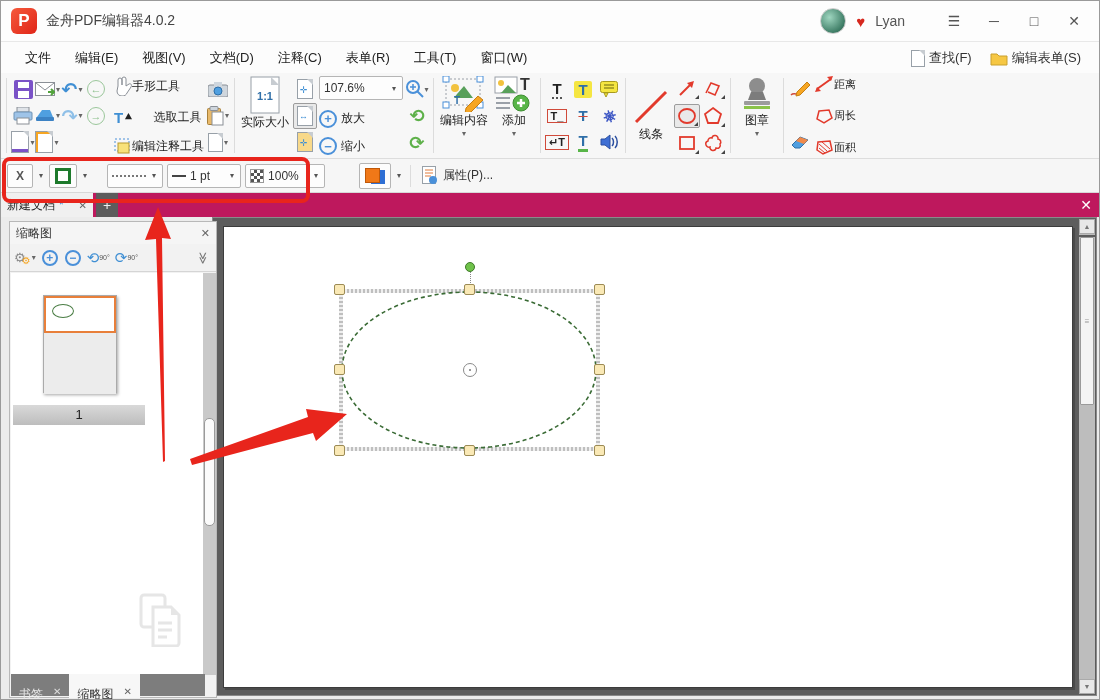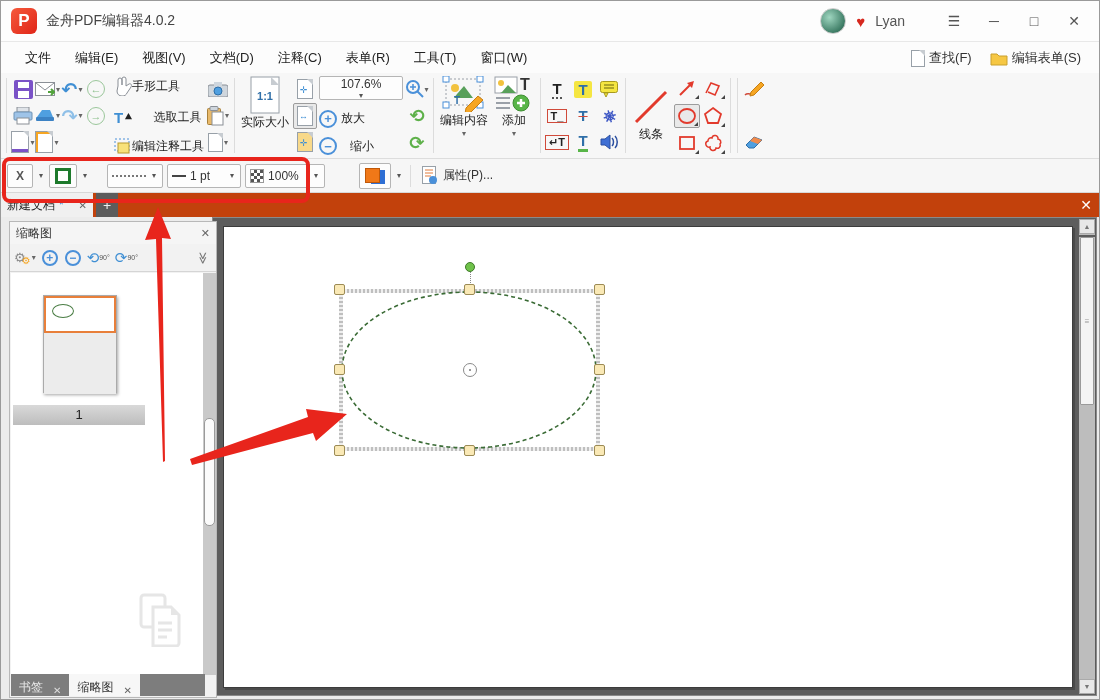--- a/index.html
+++ b/index.html
@@ -58,21 +58,21 @@
   .tletter { font-weight:bold; font-size:15px; }
   
   .propbar { position:absolute; left:0; top:158px; width:100%; height:34px;
     background:#f6f6f6; border-bottom:1px solid #d8d8d8; display:flex; align-items:center; padding:0 6px; gap:4px; }
   .pbtn { height:24px; border:1px solid #b5b5b5; background:#fdfdfd; display:flex;
     align-items:center; justify-content:center; padding:0 4px; border-radius:2px; }
   .pcaret { font-size:8px; color:#555; padding:0 2px; }
   .checker { width:14px; height:14px; margin-right:4px;
     background:repeating-conic-gradient(#555 0 25%, #fff 0 50%); background-size:6px 6px; border:1px solid #999; }
   
-  .tabbar { position:absolute; left:0; top:192px; width:100%; height:24px; background:#c2410c;
+  .tabbar { position:absolute; left:0; top:192px; width:100%; height:24px; background:#be185d;
     display:flex; align-items:stretch; }
   .doc-tab { background:#f0f0f0; width:92px; display:flex; align-items:center; padding:0 6px;
     font-size:12px; color:#222; gap:4px; }
   .tab-plus { width:22px; background:#5c5c5c; color:#eee; display:flex; align-items:center;
     justify-content:center; margin-left:3px; font-size:14px; }
   .tabbar-close { margin-left:auto; color:#fff; font-weight:bold; width:26px; display:flex;
     align-items:center; justify-content:center; font-size:14px; }
   
   .workspace { position:absolute; left:0; top:216px; width:1100px; height:484px; background:#ececec; }
   .canvas { position:absolute; left:211px; top:0; width:885px; height:479px; background:#5d5d5d;
@@ -121,21 +121,21 @@
     border:1px solid #aaa; box-shadow:1px 2px 3px rgba(0,0,0,.35); }
   .thumb-body { position:absolute; left:0; top:37px; width:100%; height:61px; background:#ececec; }
   .thumb-vp { position:absolute; left:0; top:0; width:100%; height:37px; border:2px solid #e87f3a; background:#fff; }
   .thumb-ellipse { position:absolute; left:6px; top:6px; width:22px; height:14px; border:1px solid #4a7d44;
     border-radius:50%; }
   .thumb-num { position:absolute; left:2px; top:132px; width:132px; height:20px; text-align:center;
     background:linear-gradient(#d9d9d9,#bdbdbd); color:#222; font-size:13px; line-height:20px; }
   .ghost-pages { position:absolute; right:22px; bottom:28px; width:44px; height:54px; opacity:.45; }
   .panel-tabs { position:absolute; left:1px; bottom:1px; width:194px; height:22px; background:#7d7d7d;
     display:flex; align-items:stretch; }
-  .ptab { display:flex; align-items:flex-end; gap:10px; padding:0 8px; font-size:12px; color:#e8e8e8; }
+  .ptab { display:flex; align-items:flex-start; gap:10px; padding:12px 8px; font-size:12px; color:#e8e8e8; }
   .ptab .x { font-size:10px; color:#ddd; }
   .ptab.active { background:#f7f7f7; color:#333; }
   .ptab.active .x { color:#666; }
   
   .red-box { position:absolute; left:1px; top:156px; width:308px; height:46px;
     border:4px solid #e8251c; border-radius:8px; z-index:50; pointer-events:none; }
   .anno-svg { position:absolute; left:0; top:0; width:1100px; height:700px; z-index:60; pointer-events:none; }
   .small { font-size:11px; }
 </style>
 </head>
@@ -302,32 +302,32 @@
       </div>
     <div class="tbtn">
         <span class="doc" style="width:16px;height:20px;background:#f8d98a;">
           <span style="position:absolute;left:2px;top:5px;color:#3f8fd4;font-size:9px;">✛</span>
         </span>
       </div>
   </div>
 
   <div class="grp">
     <div class="row">
-      <div class="pbtn" style="width:84px;justify-content:space-between;flex-direction:column;">
+      <div class="pbtn" style="width:84px;justify-content:space-between;">
         <span>107.6%</span>
         <span class="pcaret">▾</span>
       </div>
     </div>
     <div class="row">
       <div class="circle-btn">+</div>
       <span class="lbl" style="margin-left:4px;">放大</span>
     </div>
     <div class="row">
       <div class="circle-btn">−</div>
-      <span class="lbl" style="margin-left:13px;">缩小</span>
+      <span class="lbl" style="margin-left:4px;">缩小</span>
     </div>
   </div>
 
   <div class="grp">
     <div class="tbtn drop">
         <svg width="18" height="18">
           <circle cx="7" cy="7" r="6" fill="none" stroke="#4a90d9" stroke-width="2"></circle>
           <path d="M11 11l6 6" stroke="#4a90d9" stroke-width="2"></path>
           <path d="M4 7h6M7 4v6" stroke="#4a90d9" stroke-width="1.5"></path>
         </svg>
@@ -455,37 +455,69 @@
         </div>
       <div class="shape-btn">
           <svg width="20" height="20">
             <path d="M5 8a3 3 0 014-3 3 3 0 016 1 3 3 0 012 5 3 3 0 01-4 4 3 3 0 01-6-1 3 3 0 01-2-6z" fill="none" stroke="#e23a2c" stroke-width="1.5"></path>
           </svg>
         </div>
     </div>
   </div>
   <div class="sep"></div>
 
+  <div class="grp bigbtn">
+    <svg width="40" height="36">
+      <circle cx="20" cy="10" r="8" fill="#8d8d8d"></circle>
+        <path d="M14 16h12l3 8H11z" fill="#7c7c7c"></path>
+      <rect x="7" y="25" width="26" height="4" rx="1" fill="#9c9c9c"></rect>
+        <rect x="7" y="30" width="26" height="3" fill="#8bc34a"></rect>
+    </svg>
+    <span class="lbl">图章</span>
+    <span class="drop-below"></span>
+  </div>
   <div class="sep"></div>
 
   <div class="grp">
     <div class="tbtn">
         <svg width="22" height="18">
           <path d="M2 15c3-3 5 1 8-3" fill="none" stroke="#d04a3a" stroke-width="1.5"></path>
           <path d="M8 12L18 2l3 3L11 15l-4 1z" fill="#f6a623" stroke="#c77f12"></path>
         </svg>
       </div>
     <div class="tbtn">
         <svg width="22" height="16">
           <path d="M3 11l8-8 8 3-8 8H6z" fill="#4f9fe0" stroke="#2f6fa8"></path>
           <path d="M11 3l8 3-4 4-8-3z" fill="#f08a4b"></path>
         </svg>
       </div>
   </div>
 
+  <div class="grp">
+    <div class="row">
+      <svg width="20" height="16">
+          <line x1="3" y1="13" x2="17" y2="3" stroke="#e23a2c" stroke-width="2"></line>
+          <path d="M1 16l6-1-4-4zM19 0l-6 1 4 4z" fill="#e23a2c"></path>
+        </svg>
+      <span class="lbl small">距离</span>
+    </div>
+    <div class="row">
+      <svg width="20" height="16">
+          <path d="M5 3l10-1 3 8-8 5-7-4z" fill="none" stroke="#e23a2c" stroke-width="1.5"></path>
+        </svg>
+      <span class="lbl small">周长</span>
+    </div>
+    <div class="row">
+      <svg width="20" height="16">
+          <path d="M4 3l12-1 2 9-9 4-6-4z" fill="none" stroke="#e23a2c" stroke-width="1.5"></path>
+          <path d="M5 5l8 7M8 3l8 7M5 9l6 5" stroke="#e23a2c"></path>
+        </svg>
+      <span class="lbl small">面积</span>
+    </div>
+  </div>
 </div>
 
 <div class="propbar">
   <div class="pbtn" style="width:26px;">
       <span style="color:#555;font-weight:bold;">X</span>
     </div>
   <span class="pcaret">▾</span>
   <div class="pbtn" style="width:28px;">
       <span style="width:16px;height:16px;border:3px solid #1d7a2c;background:#fff;display:block;"></span>
     </div>

